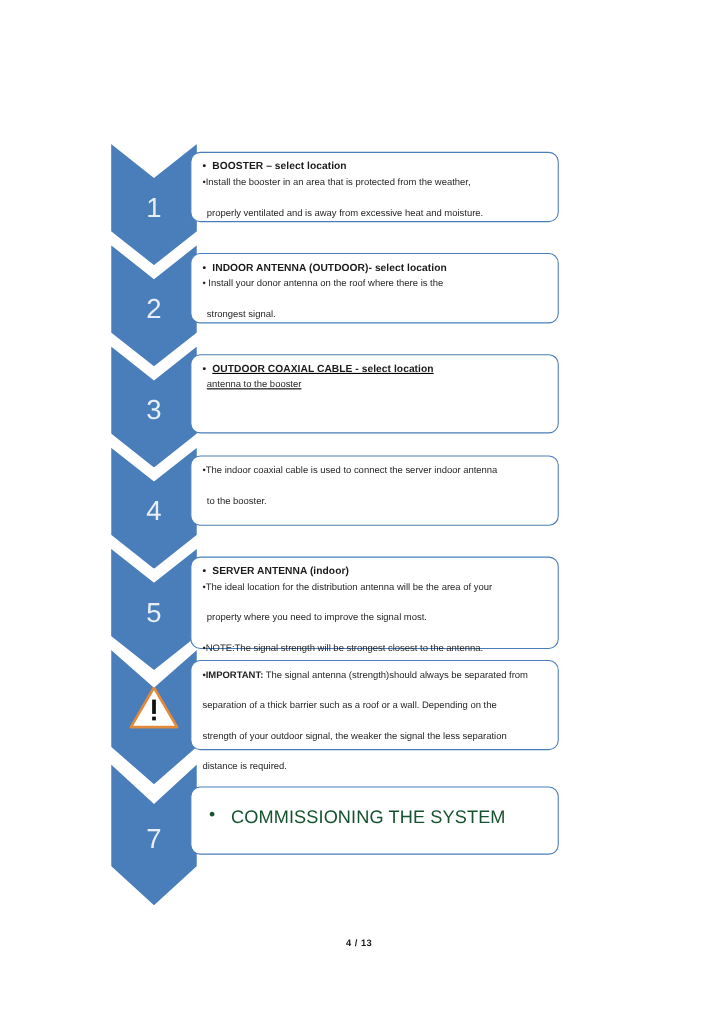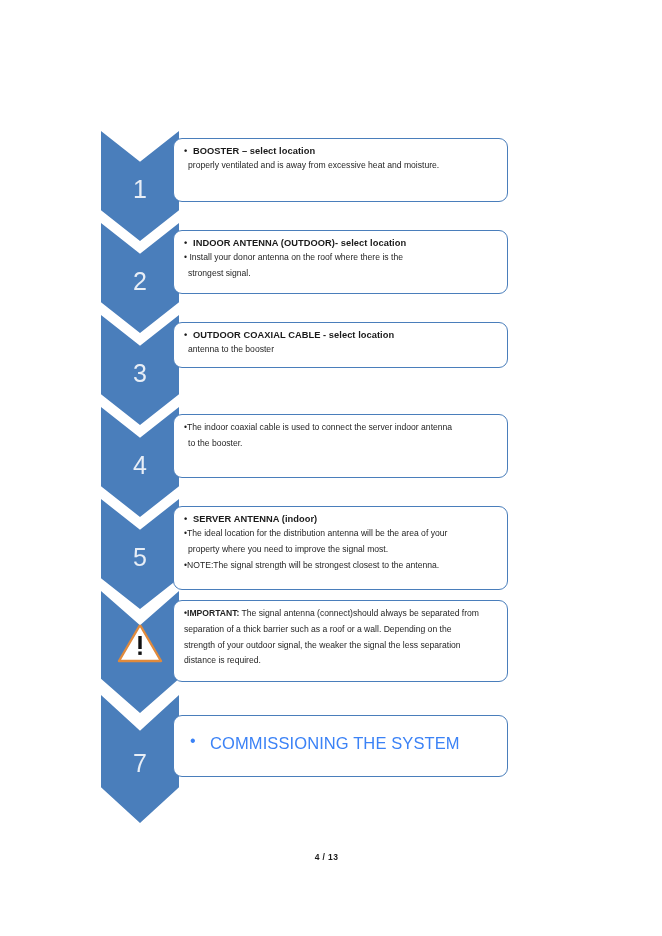--- a/index.html
+++ b/index.html
@@ -84,21 +84,21 @@
     top: 7px;
     width: 335px;
     background: #ffffff;
     border: 1.3px solid #4a7ebb;
     border-radius: 9px;
     box-sizing: border-box;
     padding: 7px 17px 7px 10px;
   }
   .card.card-1 { height: 64px; }
   .card.card-2 { height: 64px; }
-  .card.card-3 { height: 46px; }
+  .card.card-3 { height: 72px; text-decoration: underline; }
   .card.card-4 { height: 64px; }
   .card.card-5 { height: 84px; }
   .card.card-6 { height: 82px; top: 9px; }
   .card.card-7 { height: 62px; top: 20px; }
 
   .card-title {
     font-size: 9.3px;
     font-weight: bold;
     color: #1a1a1a;
     letter-spacing: 0.05px;
@@ -116,31 +116,31 @@
 
   .card-body {
     font-size: 8.6px;
     color: #1f1f1f;
     line-height: 1.37;
     margin: 0;
     padding-left: 5px;
     position: relative;
     text-indent: -5px;
   }
-  .card-body + .card-body { margin-top: 4px; }
+  .card-body + .card-body { margin-top: 16px; }
 
   .card-body-indent { padding-left: 8px; text-indent: -4px; }
 
   .imp-lead { font-weight: bold; }
 
   
   .card-big {
     font-size: 16.5px;
     font-weight: 400;
-    color: #3b82f6;
+    color: #14532d;
     letter-spacing: 0.1px;
     line-height: 1.1;
     padding-left: 26px;
     position: relative;
     margin: 0;
     padding-top: 11px;
   }
   .card-big::before {
     content: "\2022";
     position: absolute;
@@ -168,20 +168,21 @@
 <div class="page">
 
   <div class="flow">
 
     <div class="step-row">
       <div class="chevron">
         <div class="chevron-num">1</div>
       </div>
       <div class="card card-1">
         <div class="card-title">BOOSTER – select location</div>
+        <div class="card-body">•Install the booster in an area that is protected from the weather,</div>
         <div class="card-body card-body-indent">  properly ventilated and is away from excessive heat and moisture.</div>
       </div>
     </div>
 
     <div class="step-row">
       <div class="chevron">
         <div class="chevron-num">2</div>
       </div>
       <div class="card card-2">
         <div class="card-title">INDOOR ANTENNA (OUTDOOR)- select location</div>
@@ -224,21 +225,21 @@
 
     <div class="step-row row-tall">
       <div class="chevron">
         <svg class="warn-tri" viewBox="0 0 46 40">
           <polygon points="23,2 44,38 2,38" fill="#ffffff" stroke="#e08a3c" stroke-width="2.4" stroke-linejoin="round"></polygon>
           <rect x="21.3" y="13" width="3.4" height="13" fill="#111111"></rect>
           <rect x="21.3" y="28.5" width="3.4" height="3.4" fill="#111111"></rect>
         </svg>
       </div>
       <div class="card card-6">
-        <div class="card-body"><span class="imp-lead">•IMPORTANT:</span><span> The signal antenna (connect)should always be separated from</span></div>
+        <div class="card-body"><span class="imp-lead">•IMPORTANT:</span><span> The signal antenna (strength)should always be separated from</span></div>
         <div class="card-body">separation of a thick barrier such as a roof or a wall. Depending on the</div>
         <div class="card-body">strength of your outdoor signal, the weaker the signal the less separation</div>
         <div class="card-body">distance is required.</div>
       </div>
     </div>
 
     <div class="step-row row-last">
       <div class="chevron">
         <div class="chevron-num">7</div>
       </div>

